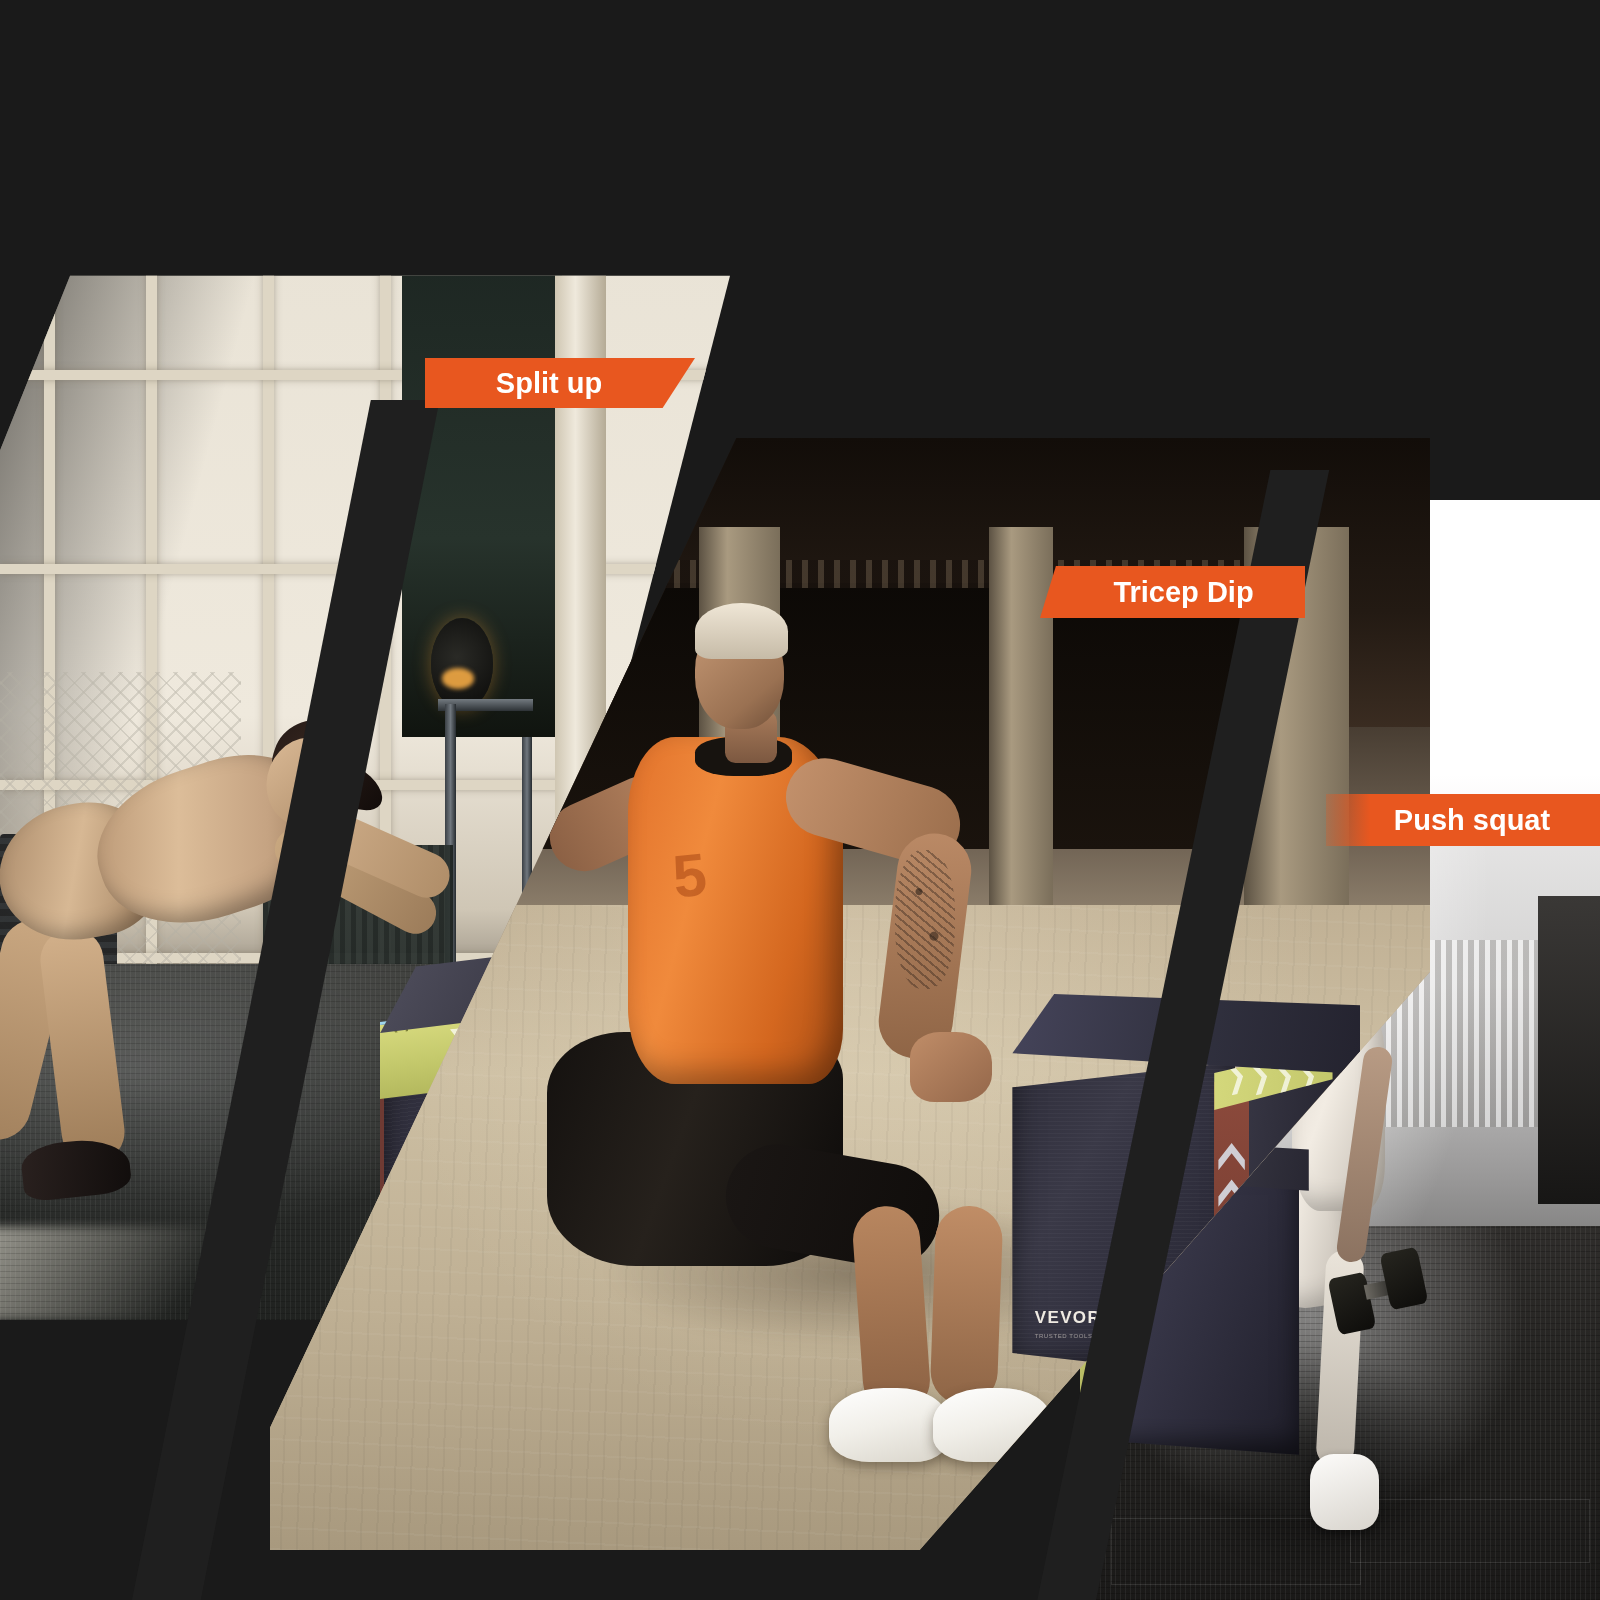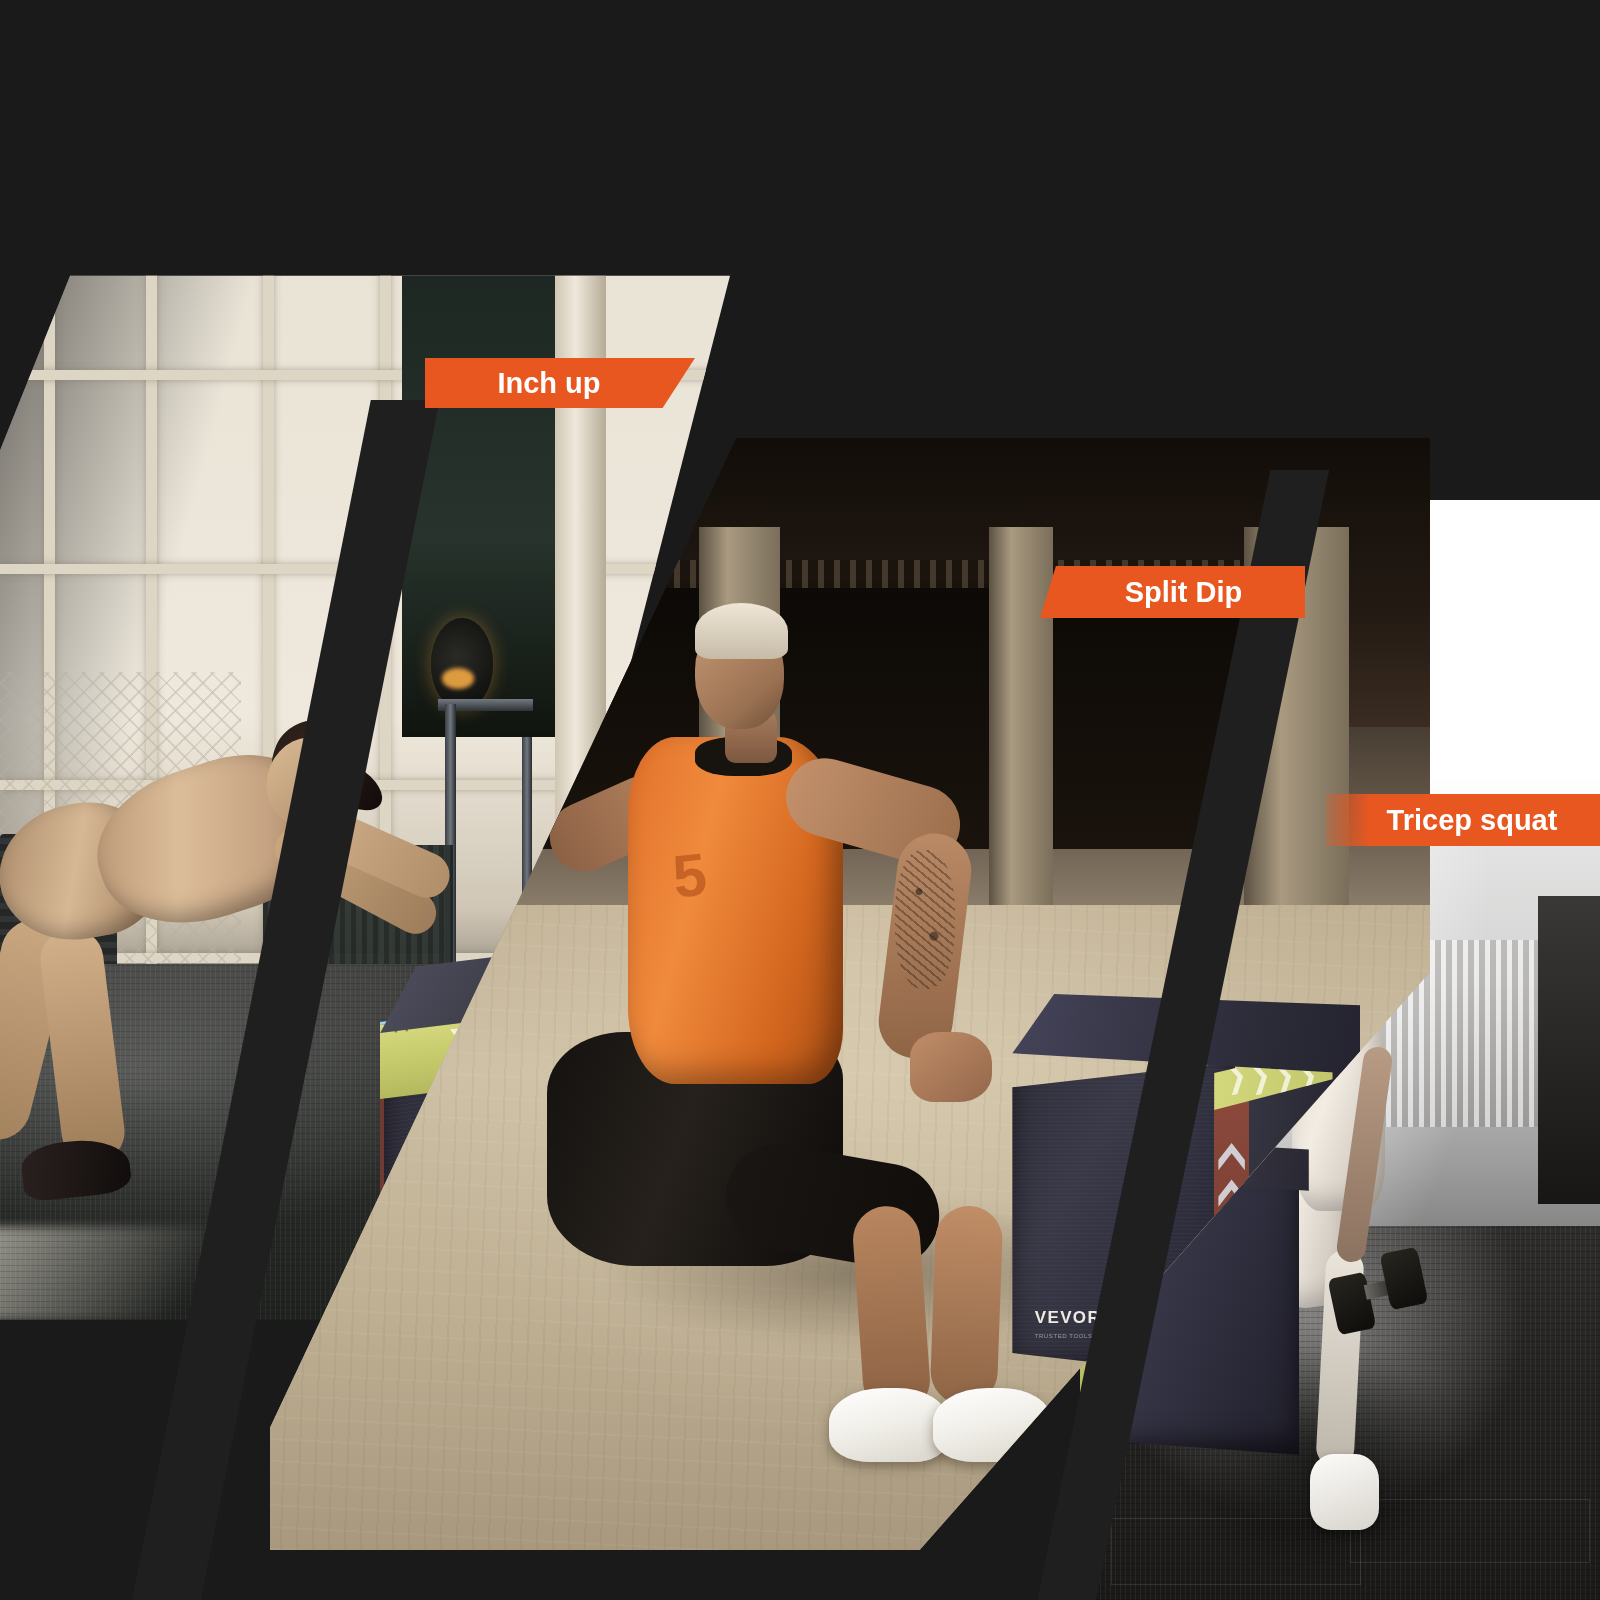--- a/index.html
+++ b/index.html
@@ -846,26 +846,26 @@
       </div>
     </div>
   </div>
 
   <div class="sep" id="sep-mid"></div>
   <div class="sep" id="sep-right"></div>
 
 
   <div class="badge" id="badge-pushup">
     <span class="badge-bg"></span>
-    <span class="badge-label">Inch up</span>
+    <span class="badge-label">Split up</span>
   </div>
 
   <div class="badge" id="badge-tricep">
     <span class="badge-bg"></span>
-    <span class="badge-label">Split Dip</span>
+    <span class="badge-label">Tricep Dip</span>
   </div>
 
   <div class="badge" id="badge-split">
     <span class="badge-bg"></span>
-    <span class="badge-label">Tricep squat</span>
+    <span class="badge-label">Push squat</span>
   </div>
 
 </div>
 
 </body></html>

